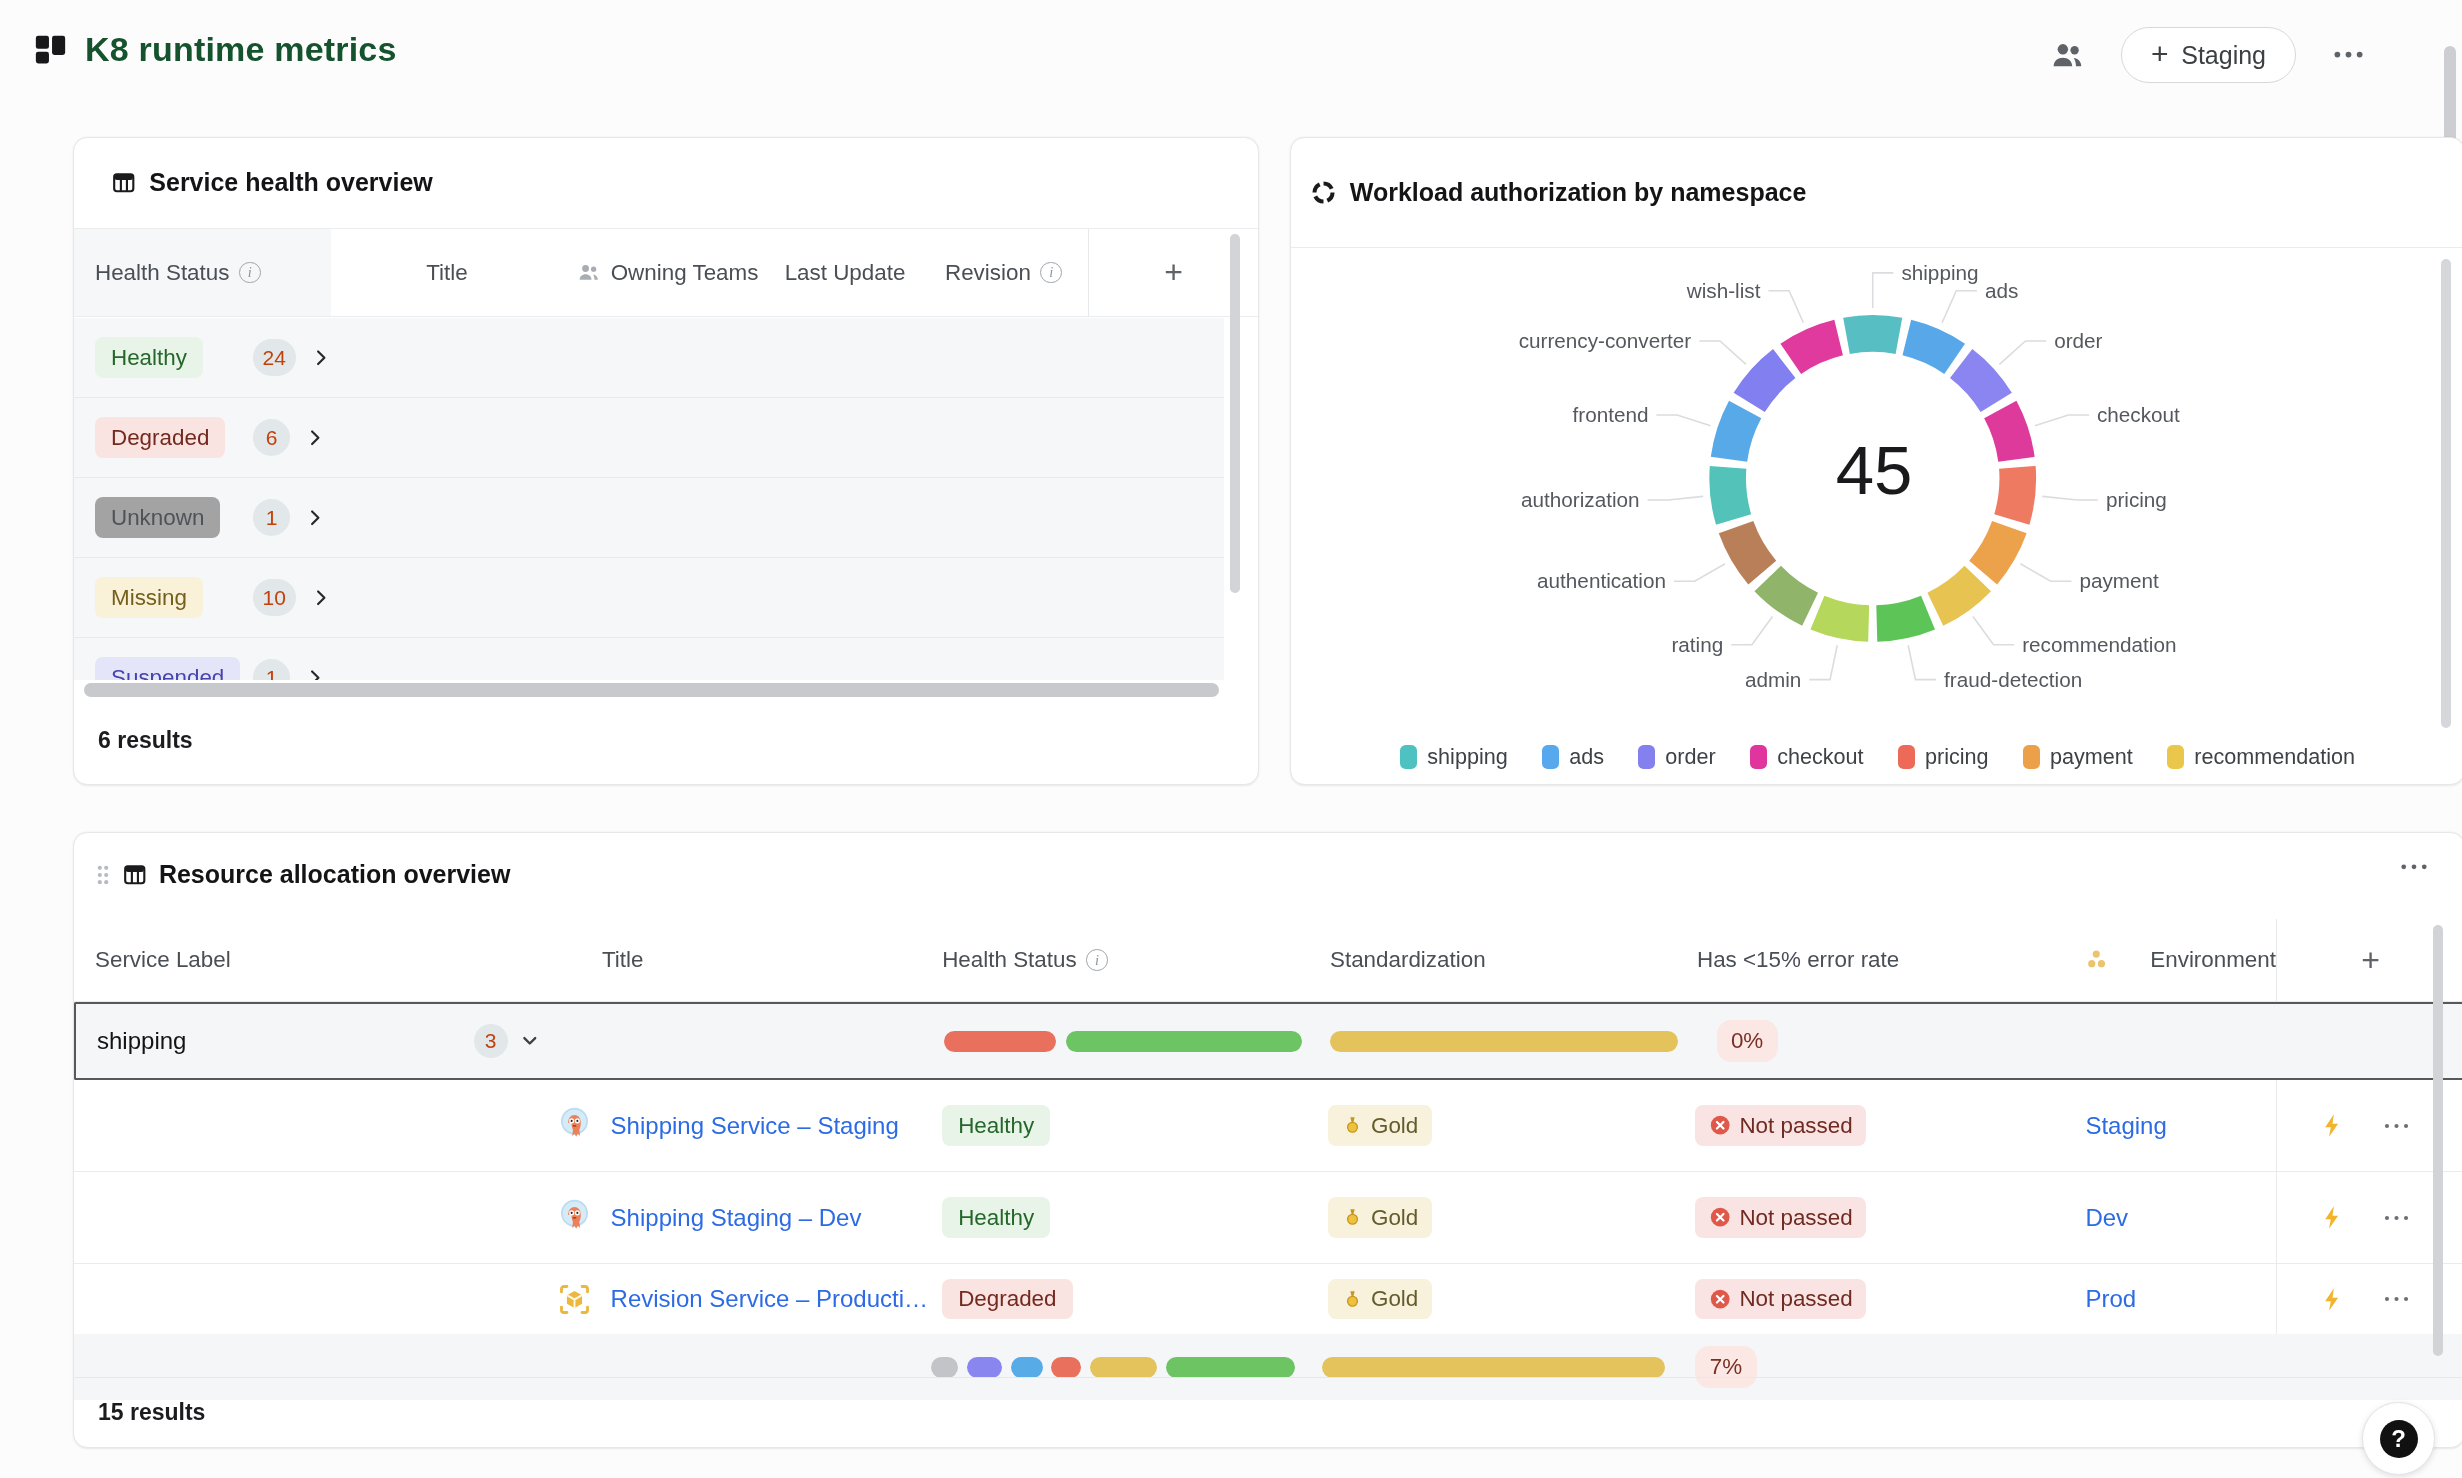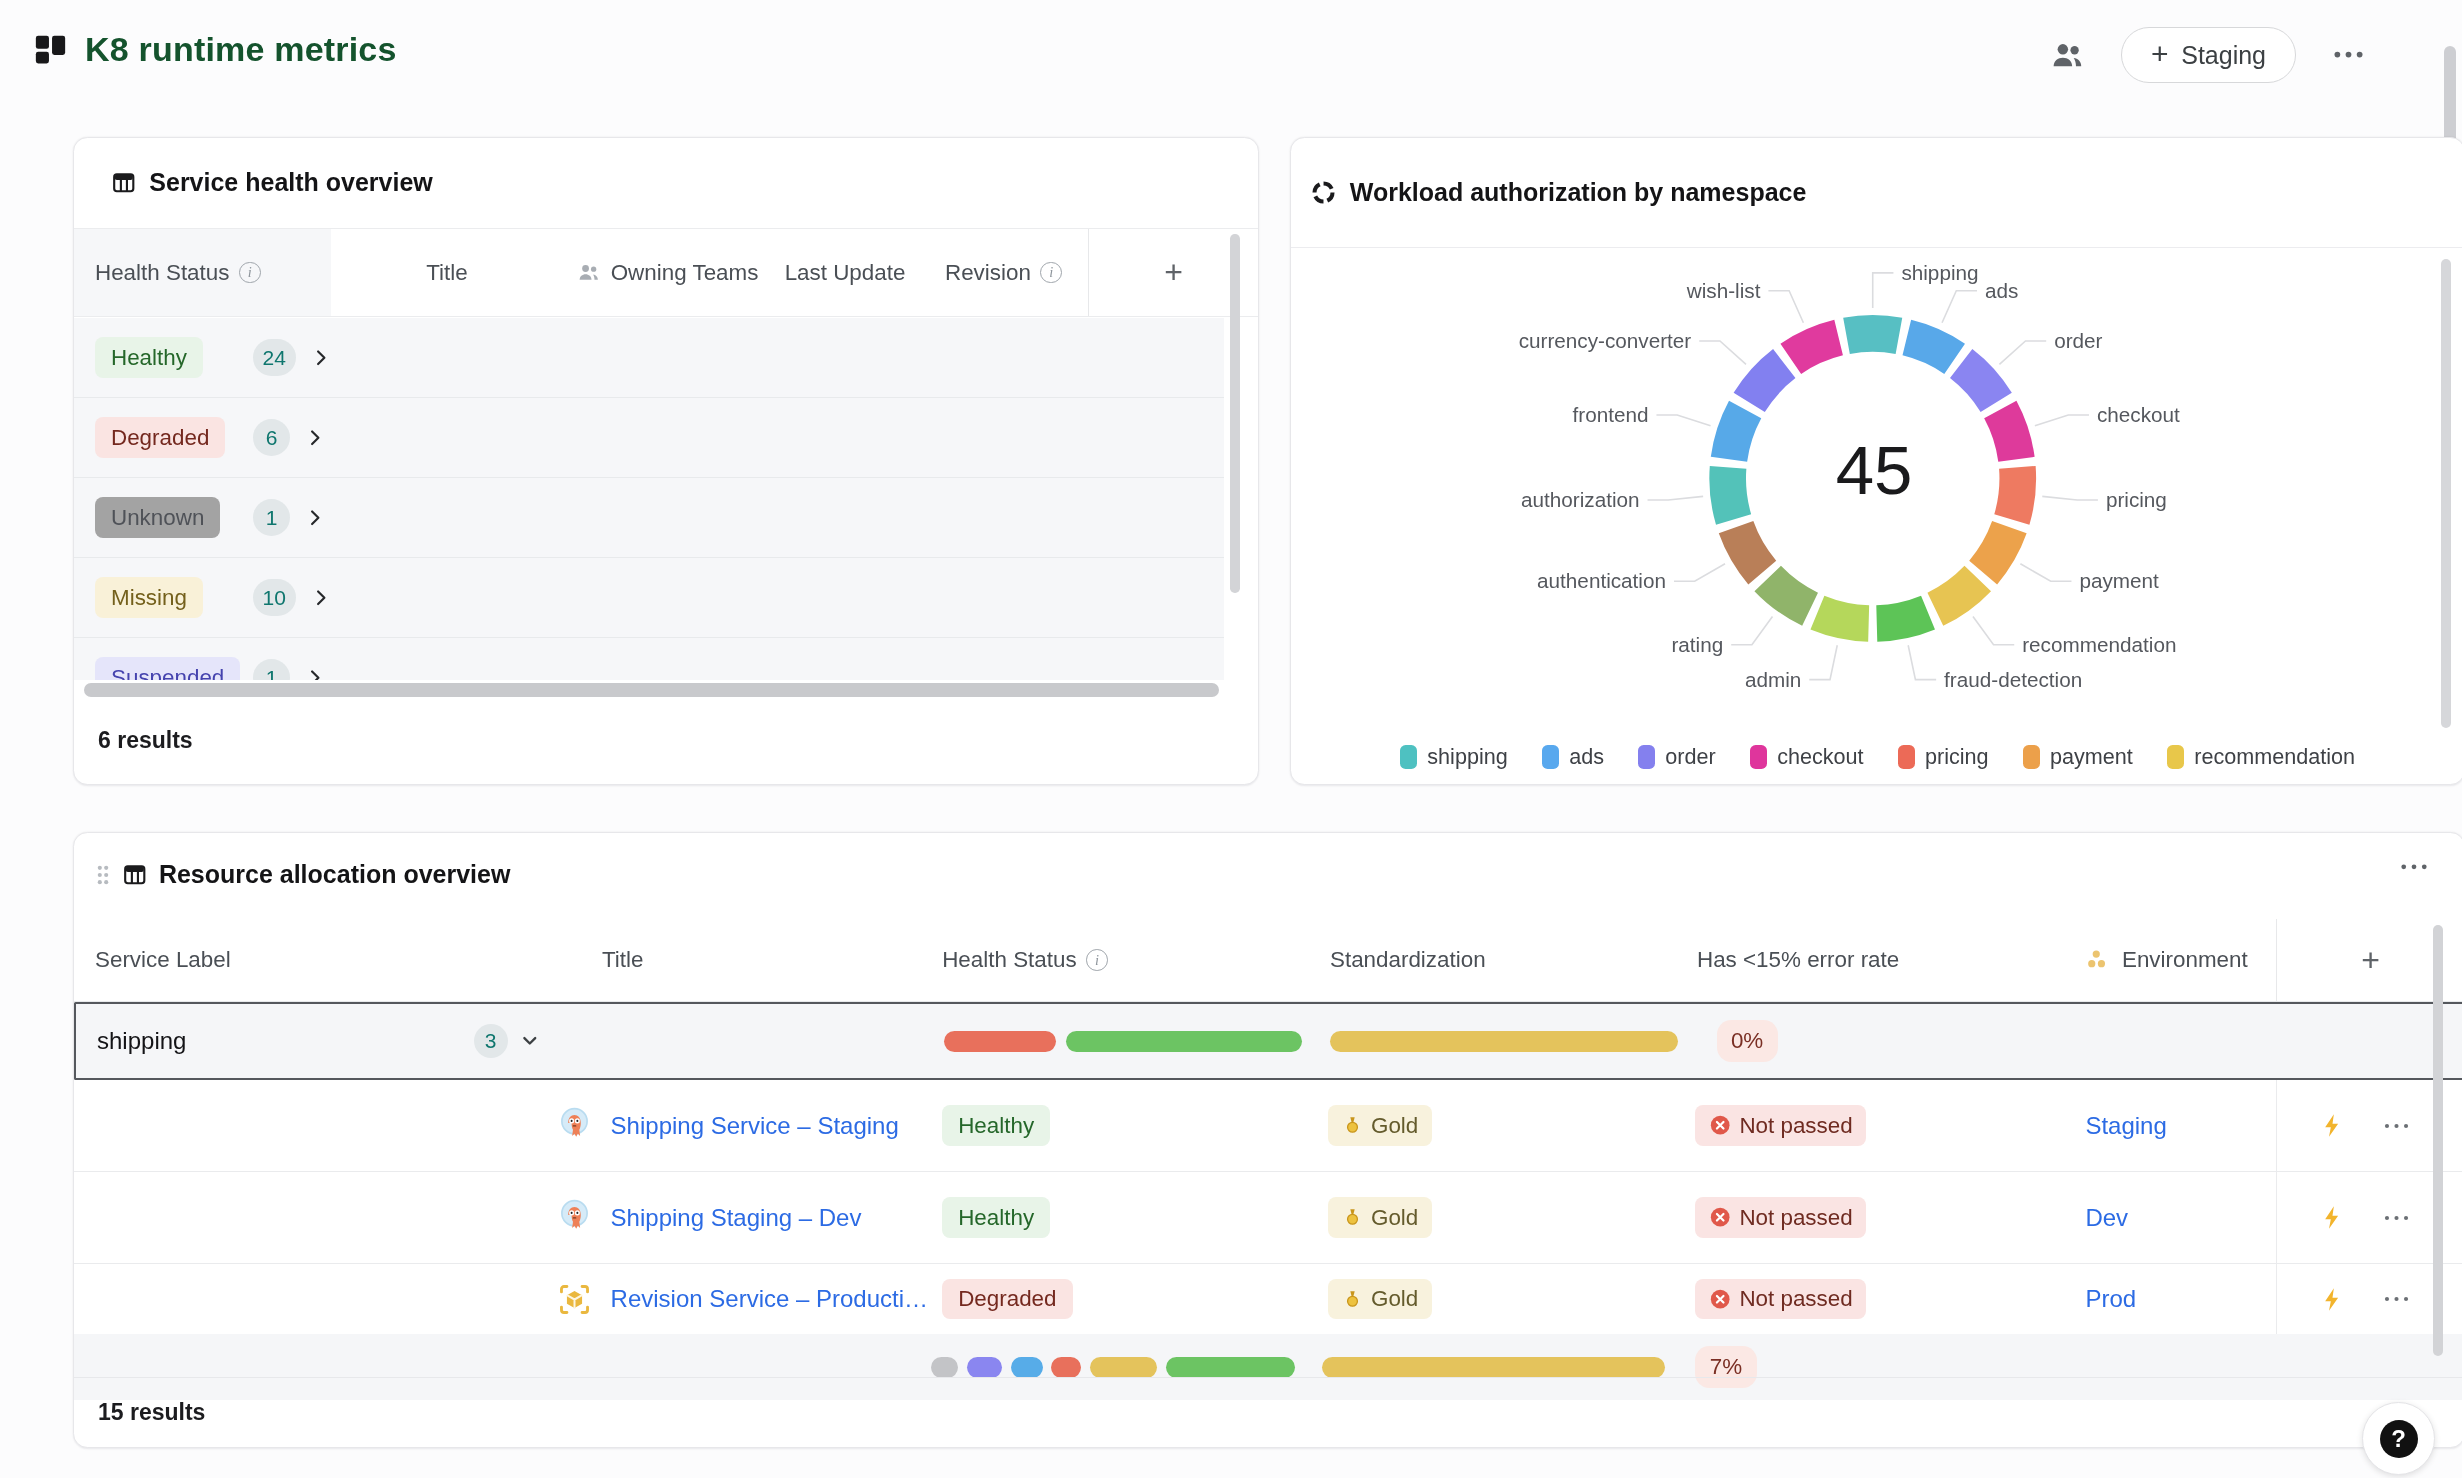--- a/index.html
+++ b/index.html
@@ -40,21 +40,21 @@
   .sh-header .hcell { display:flex; align-items:center; gap:9.6px; height:100%; }
   .hcell-health { padding-left:21px; background:#f6f7f9; }
   .hcell-center { justify-content:center; }
   .hcell-plus { justify-content:center; border-left:0.8px solid #e7e8ea; font-size:32px; color:#5f6368; font-weight:300; }
   .sh-rows { position:absolute; top:180px; left:0; right:34px; height:362px; overflow:hidden; }
   .sh-row { height:80px; background:#f6f7f9; border-bottom:0.8px solid #e8eaec;
     display:flex; align-items:center; padding-left:21px; }
   .badge-slot { width:158px; }
   .status-badge { display:inline-block; padding:7.2px 16px; border-radius:8px; font-size:22.4px; }
   .count-pill { min-width:37px; height:37px; padding:0 9.6px; border-radius:18.4px; background:#e2e7e9;
-    display:flex; align-items:center; justify-content:center; font-size:21px; color:#0f766e; }
+    display:flex; align-items:center; justify-content:center; font-size:21px; color:#c2410c; }
   .sh-row .chev { margin-left:14.4px; display:flex; cursor:pointer; }
   .sh-hscroll { position:absolute; left:9.6px; top:545px; width:1135px; height:13.6px; border-radius:8px; background:#c8c9cc; }
   .sh-vthumb { position:absolute; left:1156px; top:96px; width:9.6px; height:359px; border-radius:4.8px; background:#d3d4d7; }
   .sh-footer { position:absolute; left:0; right:0; top:558px; bottom:0; display:flex; align-items:center; padding-left:24px; }
   .results-text { font-size:23px; font-weight:700; color:#1c1c1f; }
 
   
   .card-donut .card-title-row { height:110px; border-bottom:0.8px solid #ececef; padding-left:19px; }
   .donut-panel { position:absolute; top:111px; left:0; right:0; bottom:0; }
   #donut-svg { position:absolute; inset:0; }
@@ -375,21 +375,21 @@
       <div class="hcell" style="padding-left:11.2px;">
         <span>Health Status</span>
         <span class="info-icon">i</span>
       </div>
       <div class="hcell" style="padding-left:8px;">
         <span>Standardization</span>
       </div>
       <div class="hcell" style="padding-left:8px;">
         <span>Has &lt;15% error rate</span>
       </div>
-      <div class="hcell" style="padding-left:6.4px;">
+      <div class="hcell" style="padding-left:6.4px;justify-content:space-between;">
         <span>
           <svg width="27" height="27" viewBox="0 0 24 24" fill="#ecc46f">
             <circle cx="10" cy="6.3" r="3.2"></circle>
               <circle cx="6" cy="14.8" r="3.2"></circle>
               <circle cx="14.6" cy="14.8" r="3.2"></circle>
           </svg>
         </span>
         <span>Environment</span>
       </div>
       <div class="hcell hcell-plus" style="font-size:32px;justify-content:center;">

